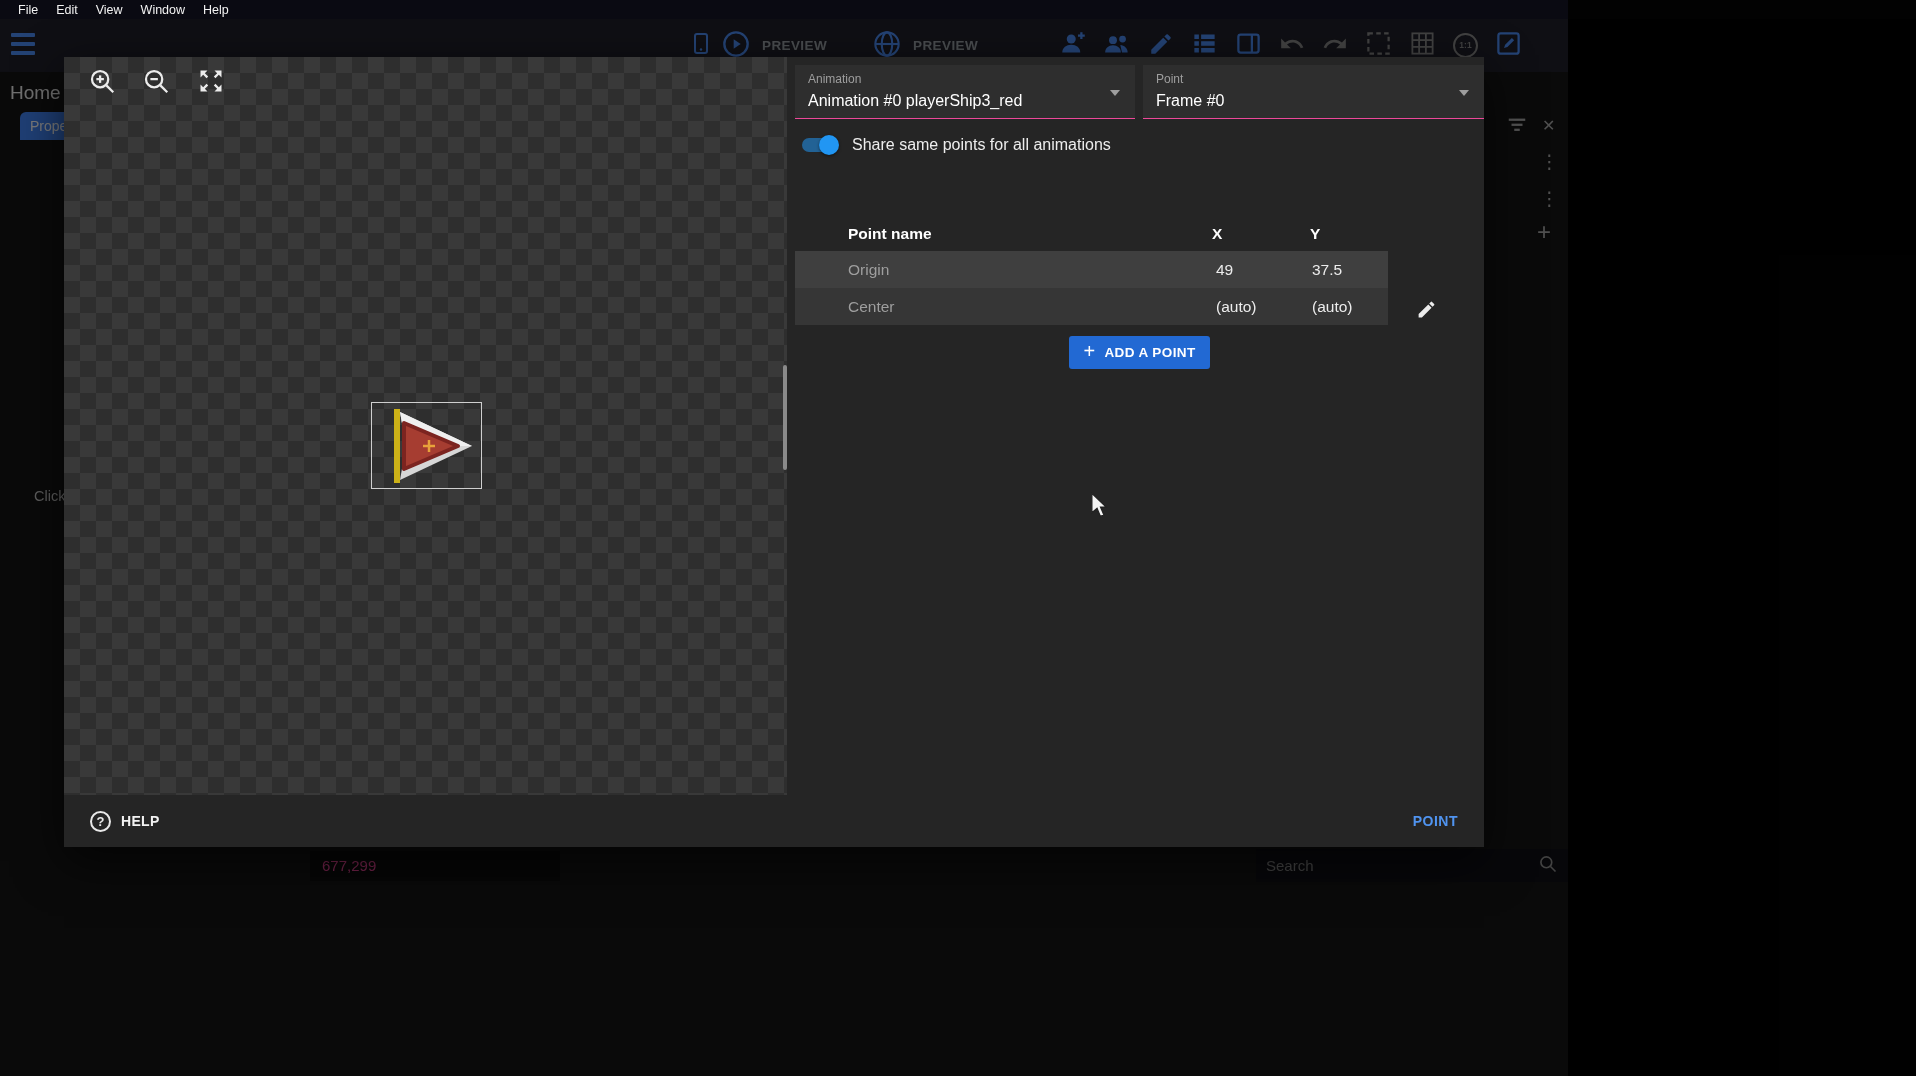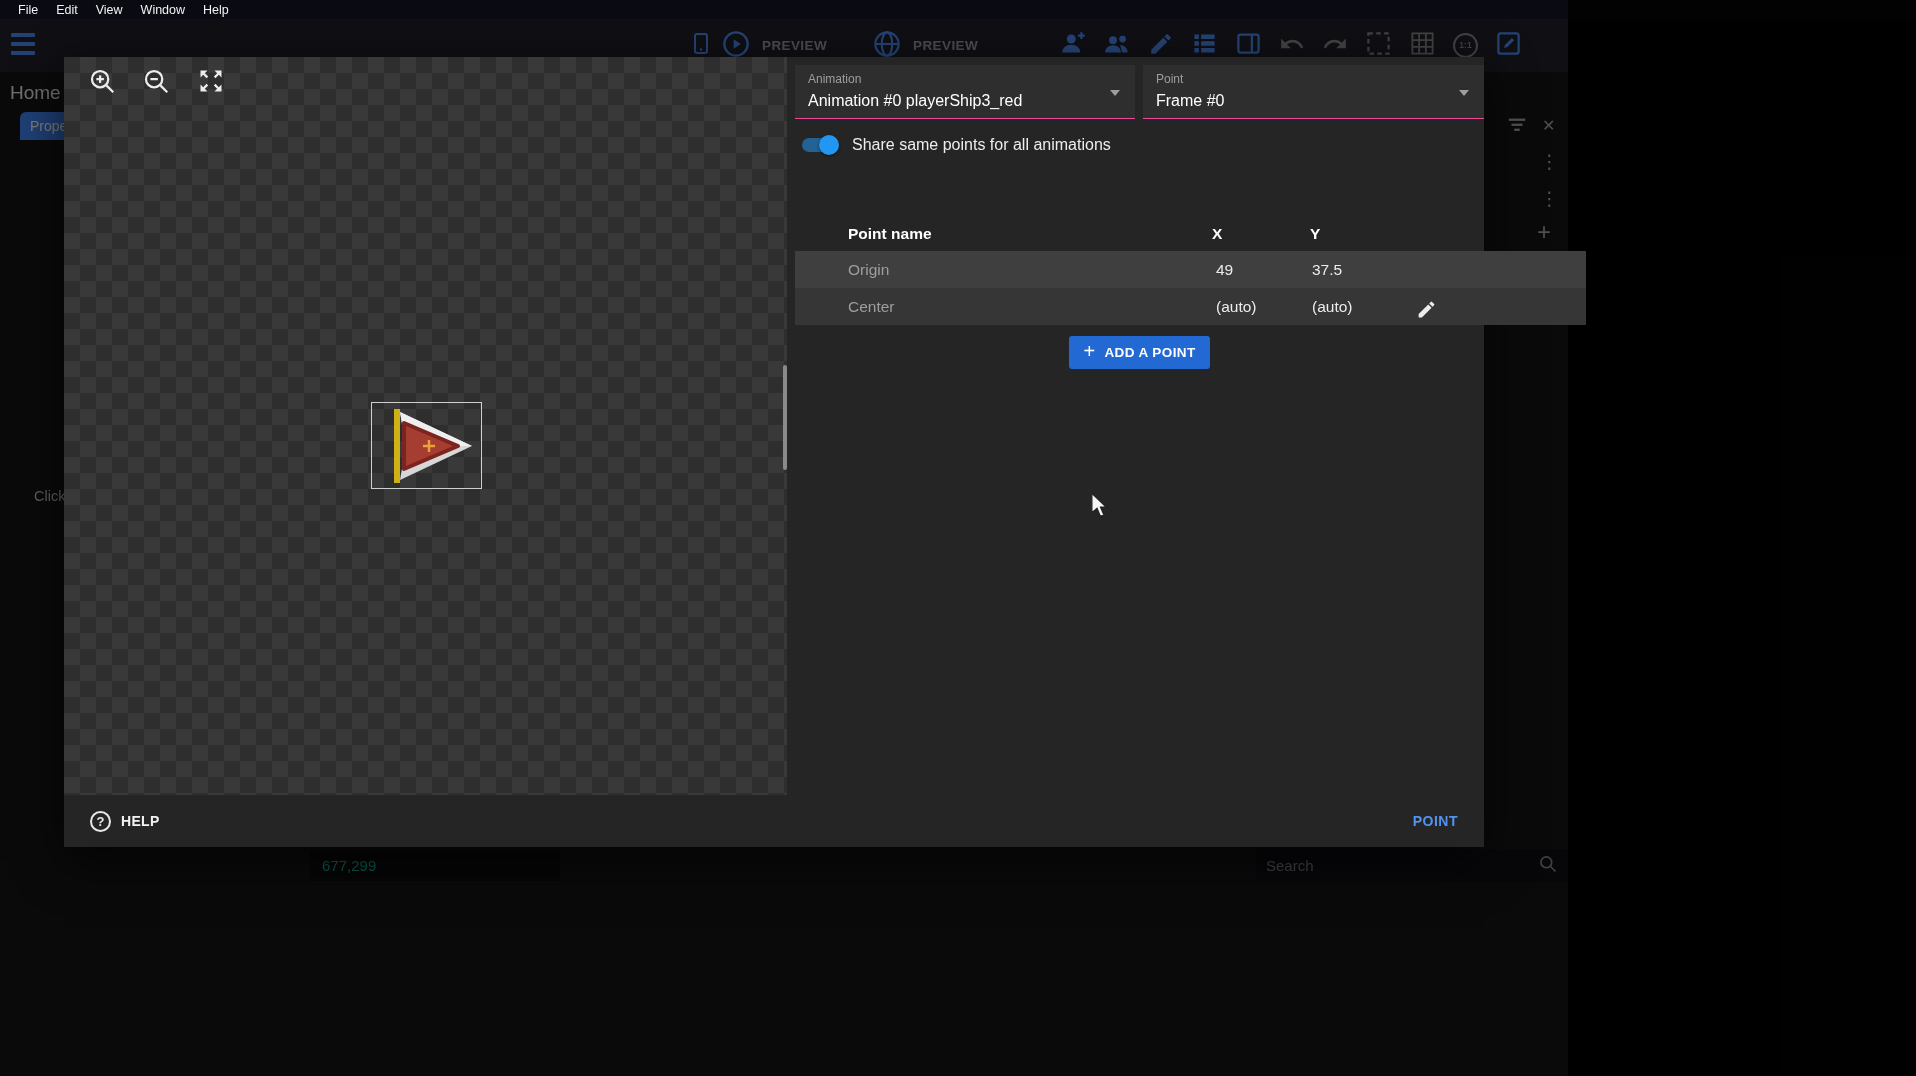--- a/index.html
+++ b/index.html
@@ -18,21 +18,21 @@
   .tb-right { position:absolute; left:1060px; top:0; height:53px; display:flex; align-items:center; gap:17px; }
   .tb-label { font-size:13.5px; color:#9aa0a6; letter-spacing:.4px; font-weight:bold; }
   .ratio-badge { width:25px; height:25px; border:2px solid #8a8a8a; border-radius:50%;
                  font-size:8.5px; color:#8a8a8a; text-align:center; line-height:21px; font-weight:bold; }
   .home-tab { position:absolute; left:10px; top:82px; font-size:19px; color:#e8e8e8; }
   .props-tab { position:absolute; left:20px; top:112px; width:104px; height:28px; background:#4285f4;
                color:#fff; font-size:14px; line-height:28px; padding-left:10px;
                border-radius:6px 6px 0 0; overflow:hidden; white-space:nowrap; }
   .hint-text { position:absolute; left:34px; top:488px; font-size:14.5px; color:#c3c3c3; }
   .coords-box { position:absolute; left:310px; top:851px; width:250px; height:30px; background:#0d0d0d;
-                color:#14b8a6; font-size:15px; line-height:30px; padding-left:12px; }
+                color:#ec4899; font-size:15px; line-height:30px; padding-left:12px; }
   .search-box { position:absolute; left:1256px; top:849px; width:312px; height:33px; background:#101016;
                 display:flex; align-items:center; padding:0 10px; }
   .search-text { flex:1; color:#8a8a8a; font-size:15px; }
   .right-rail { position:absolute; left:1500px; top:108px; width:68px; }
   .rail-item { position:absolute; color:#a8a8a8; }
 
   
   .overlay { position:absolute; left:0; top:19px; right:0; bottom:0; background:rgba(0,0,0,.52); z-index:10; }
   .modal { position:absolute; left:64px; top:57px; width:1420px; height:790px; background:#252525;
            z-index:20; box-shadow:0 14px 45px rgba(0,0,0,.65); }
@@ -55,21 +55,21 @@
   .select .arrow { position:absolute; right:15px; top:25px; width:0; height:0;
                    border-left:5.5px solid transparent; border-right:5.5px solid transparent;
                    border-top:6px solid #9e9e9e; }
   .toggle-row { position:absolute; left:0; height:26px; display:flex; align-items:center; }
   .switch { position:relative; margin-left:7px; width:34px; height:14px; border-radius:7px;
             background:rgba(33,150,243,.55); cursor:pointer; }
   .switch::after { content:''; position:absolute; right:-3px; top:-3px; width:20px; height:20px;
                    border-radius:50%; background:#2196f3; box-shadow:0 1px 3px rgba(0,0,0,.5); }
   .toggle-label { margin-left:16px; font-size:16px; color:#ededed; }
   .th { position:absolute; top:168px; font-size:15.5px; font-weight:bold; color:#fff; }
-  .prow { position:absolute; left:0; width:791px; height:37px; }
+  .prow { position:absolute; left:0; width:593px; height:37px; }
   .prow span { position:absolute; line-height:37px; font-size:15.5px; }
   .c-name { left:53px; color:#9e9e9e; }
   .c-x { left:421px; color:#ececec; }
   .c-y { left:517px; color:#ececec; }
   .row-edit { position:absolute; left:621px; top:8px; cursor:pointer; }
   .add-btn { position:absolute; left:274px; top:279px; width:141px; height:33px; background:#2269d3;
              border-radius:3px; color:#fff; display:flex; align-items:center; justify-content:center;
              gap:9px; font-size:13.5px; font-weight:bold; letter-spacing:.4px; cursor:pointer; }
   .add-btn .plus { font-size:20px; font-weight:normal; margin-top:-2px; }
   .footer { position:absolute; left:0; top:738px; width:1420px; height:52px; display:flex; align-items:center; }

